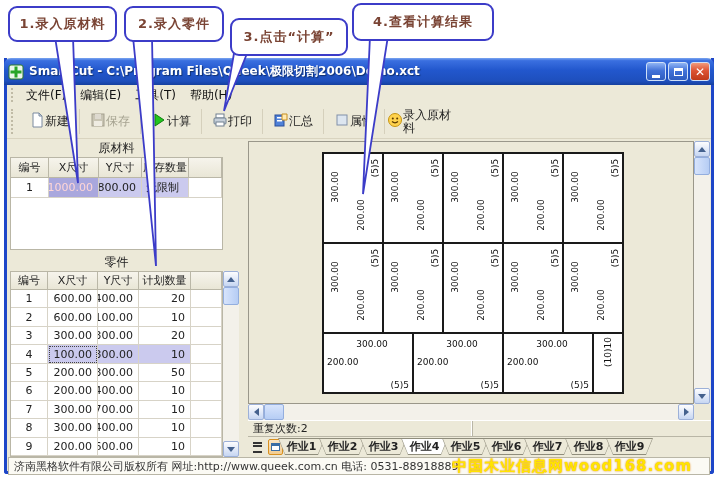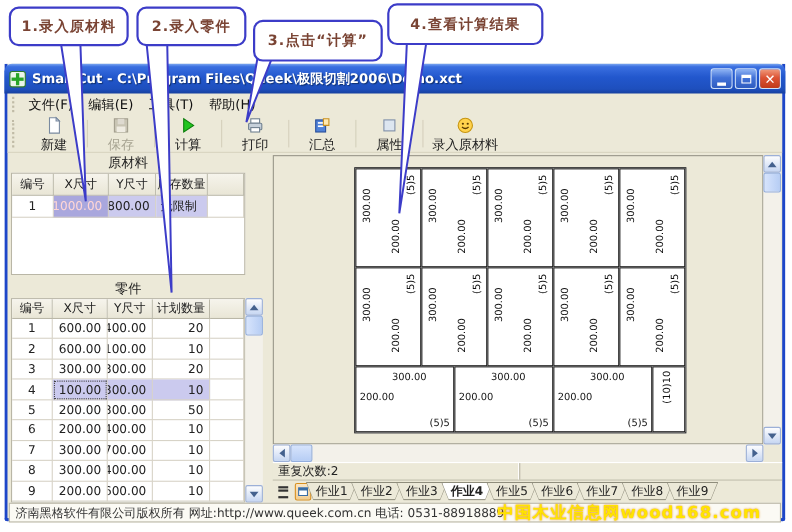--- a/index.html
+++ b/index.html
@@ -33,21 +33,21 @@
   
   .menubar{left:7px;top:85px;width:704px;height:20px;z-index:11;background:#ece9d8;
     display:flex;align-items:center;padding-left:12px;box-sizing:border-box;font-size:12px;color:#111;}
   .menubar::before{content:"";position:absolute;left:4px;top:3px;bottom:3px;width:3px;
     border-left:2px dotted #c0bba6;}
   .menu-item{padding:2px 7px;}
   .toolbar{left:7px;top:105px;width:704px;height:34px;z-index:11;background:#ece9d8;
     border-bottom:1px solid #d9d4c0;display:flex;align-items:stretch;padding-left:14px;box-sizing:border-box;}
   .toolbar::before{content:"";position:absolute;left:4px;top:4px;bottom:4px;width:3px;
     border-left:2px dotted #c0bba6;}
-  .tb-btn{width:56px;display:flex;flex-direction:column;align-items:center;justify-content:center;
+  .tb-btn{width:56px;display:flex;flex-direction:row;align-items:center;justify-content:center;
     font-size:12px;color:#222;gap:0px;}
   .tb-btn.wide{width:72px;}
   .tb-btn .cap{line-height:13px;}
   .tb-btn.disabled .cap{color:#a6a391;}
   .tb-sep{width:1px;background:#d5d0bc;margin:4px 2px;}
 
   
   .panel-title{font-size:12px;color:#222;text-align:center;line-height:16px;z-index:11;}
   .xtable{background:#fff;border:1px solid #b9b6a6;box-sizing:border-box;z-index:11;overflow:hidden;}
   .trow{display:grid;}
@@ -101,21 +101,21 @@
   .hamburger i{display:block;width:9px;height:2px;background:#333;margin-top:1px;}
   .navicon{width:9px;height:8px;background:#fff;border:1px solid #3a6ea5;border-top:3px solid #3a6ea5;box-sizing:border-box;}
   .tab{position:relative;height:17px;width:47px;margin-left:-6px;}
   .tab:first-of-type{margin-left:4px;}
   .tab .bgl{position:absolute;inset:0;background:#8f8d7c;
     clip-path:polygon(0 0,100% 0,calc(100% - 7px) 100%,7px 100%);}
   .tab .fgl{position:absolute;inset:1px;background:#ece9d8;
     clip-path:polygon(0 0,100% 0,calc(100% - 6px) 100%,6px 100%);}
   .tab.active .fgl{background:#fff;}
   .tab .lab{position:absolute;inset:0;display:flex;align-items:center;justify-content:center;
-    font-size:11px;color:#222;}
+    font-size:11px;color:#222;font-weight:bold;}
   .tab.active .lab{font-weight:bold;}
 
   
   .statusbar{left:8px;top:457px;width:702px;height:18px;z-index:11;background:#fbfaf4;
     border:1px solid #b9b6a6;box-sizing:border-box;display:flex;align-items:center;
     padding-left:5px;font-size:11px;color:#333;white-space:nowrap;overflow:hidden;}
   .watermark{position:absolute;left:452px;top:456px;width:286px;height:20px;z-index:13;
     color:#ffe400;font-size:15px;font-weight:bold;letter-spacing:1px;white-space:nowrap;
     text-shadow:0 0 2px #e08000;overflow:hidden;display:flex;align-items:center;}
 </style>

